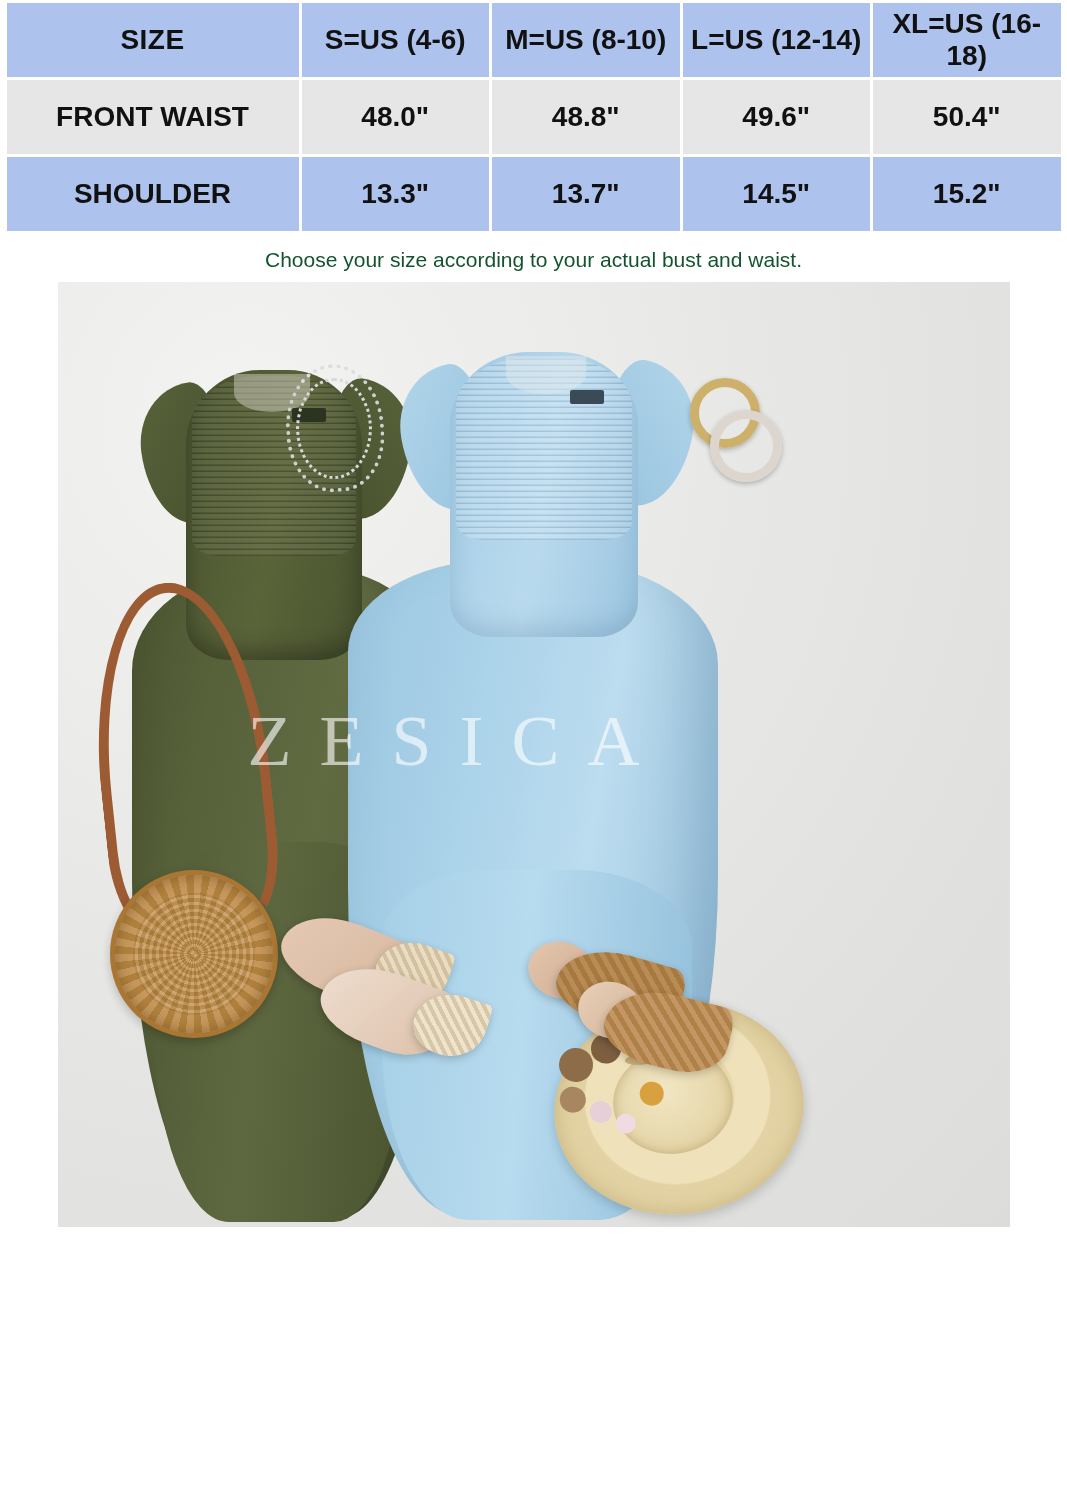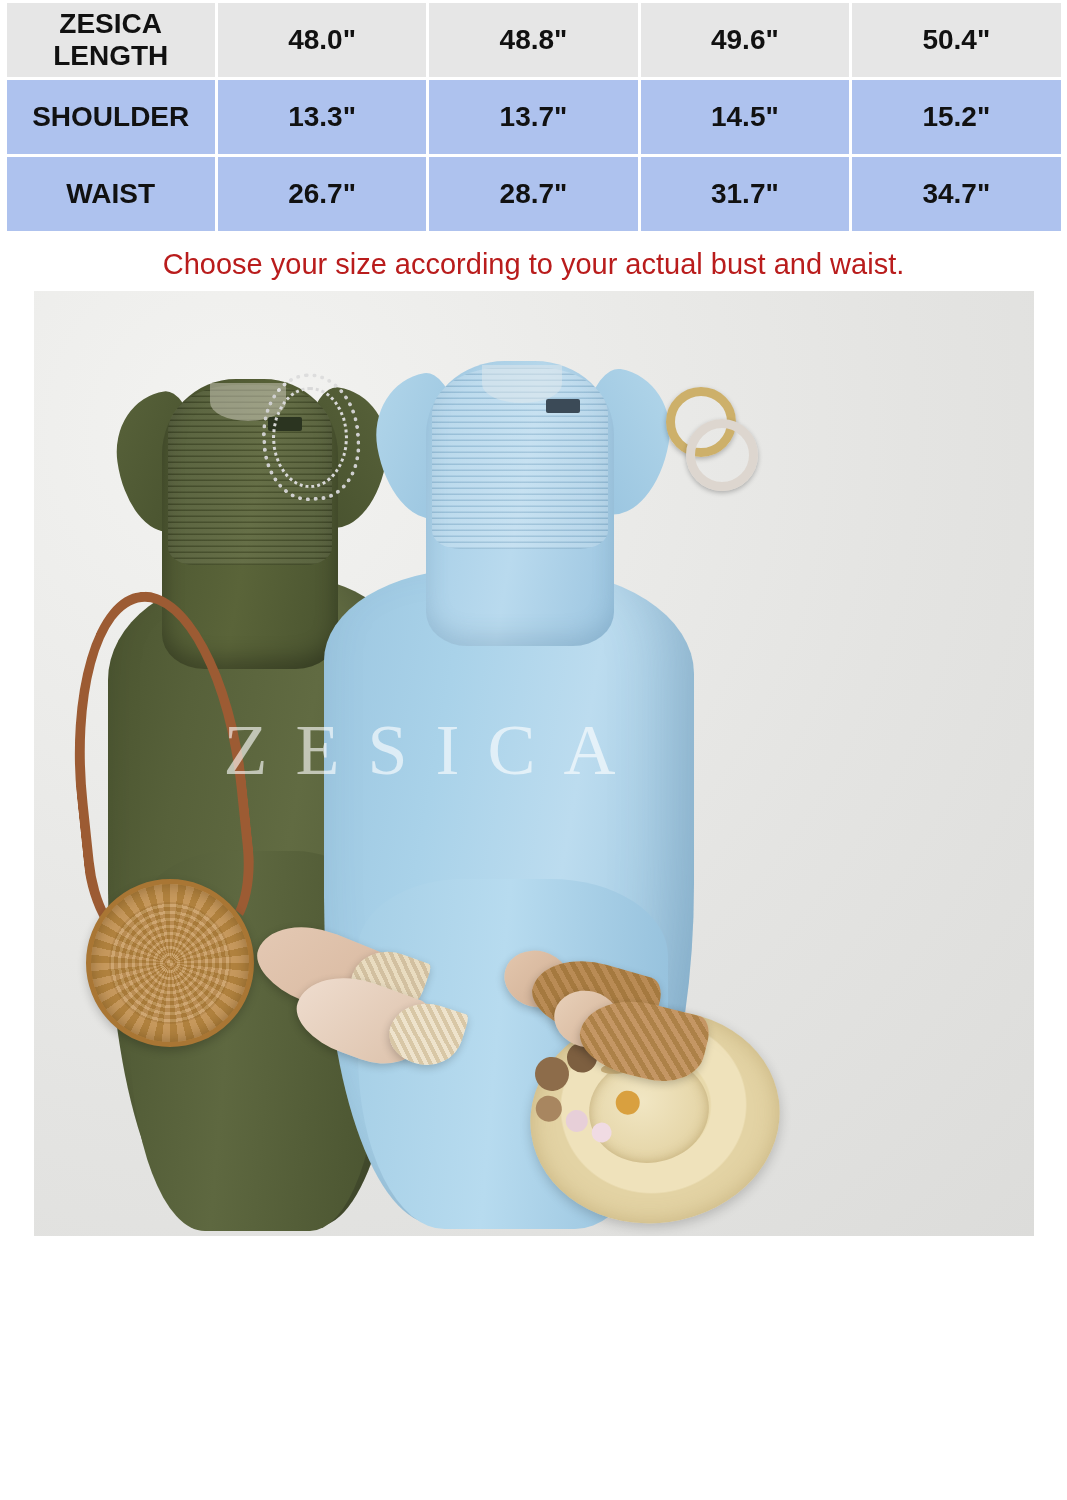--- a/index.html
+++ b/index.html
@@ -69,35 +69,34 @@
     font-weight: normal;
     font-size: 31px;
   }
   td.val-blue {
     background: #aec2ee;
     font-weight: normal;
     font-size: 31px;
   }
   .note {
     text-align: center;
-    font-size: 29px;
-    color: #b91c1c;
+    font-size: 21px;
+    color: #14532d;
     margin-top: 14px;
     margin-bottom: 10px;
     font-family: "Liberation Sans", sans-serif;
   }
   
   .photo {
     position: relative;
     width: 952px;
     height: 945px;
     margin: 0 auto;
     background: #ebebeb;
     overflow: hidden;
-    padding-left: 48px;
   }
   .bg-tex {
     position: absolute;
     inset: 0;
     background:
       radial-gradient(ellipse at 20% 15%, #f3f3f1 0%, #e4e4e2 60%, #dcdcda 100%);
   }
   
   .watermark {
     position: absolute;
@@ -384,39 +383,39 @@
 </style>
 </head>
 <body>
 
 <div class="page">
 
 
   <table class="size-chart">
     <tbody>
       <tr>
-        <td class="row-label-grey">ZESICA LENGTH</td>
+        <td class="head-label">SIZE</td>
+        <td class="head-col">S=US (4-6)</td>
+        <td class="head-col">M=US (8-10)</td>
+        <td class="head-col">L=US (12-14)</td>
+        <td class="head-col">XL=US (16-18)</td>
+      </tr>
+      <tr>
+        <td class="row-label-grey">FRONT WAIST</td>
         <td class="val-grey">48.0"</td>
         <td class="val-grey">48.8"</td>
         <td class="val-grey">49.6"</td>
         <td class="val-grey">50.4"</td>
       </tr>
       <tr>
         <td class="row-label-blue">SHOULDER</td>
         <td class="val-blue">13.3"</td>
         <td class="val-blue">13.7"</td>
         <td class="val-blue">14.5"</td>
         <td class="val-blue">15.2"</td>
-      </tr>
-      <tr>
-        <td class="row-label-blue">WAIST</td>
-        <td class="val-blue">26.7"</td>
-        <td class="val-blue">28.7"</td>
-        <td class="val-blue">31.7"</td>
-        <td class="val-blue">34.7"</td>
       </tr>
     </tbody>
   </table>
 
   <div class="note">Choose your size according to your actual bust and waist.</div>
 
   <div class="photo">
     <div class="bg-tex"></div>
 
     <div class="dress-olive">

